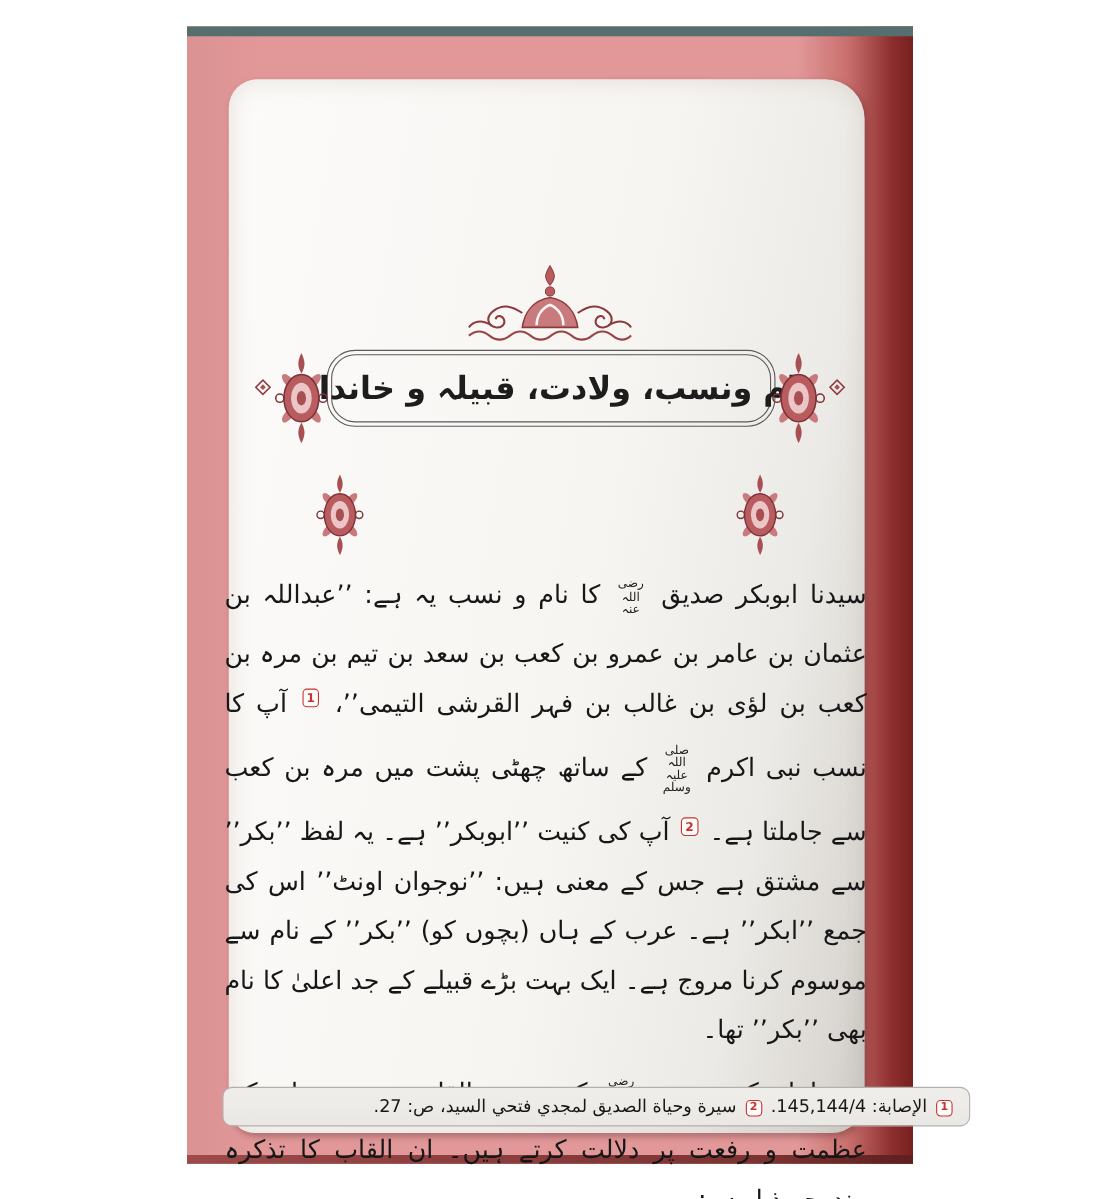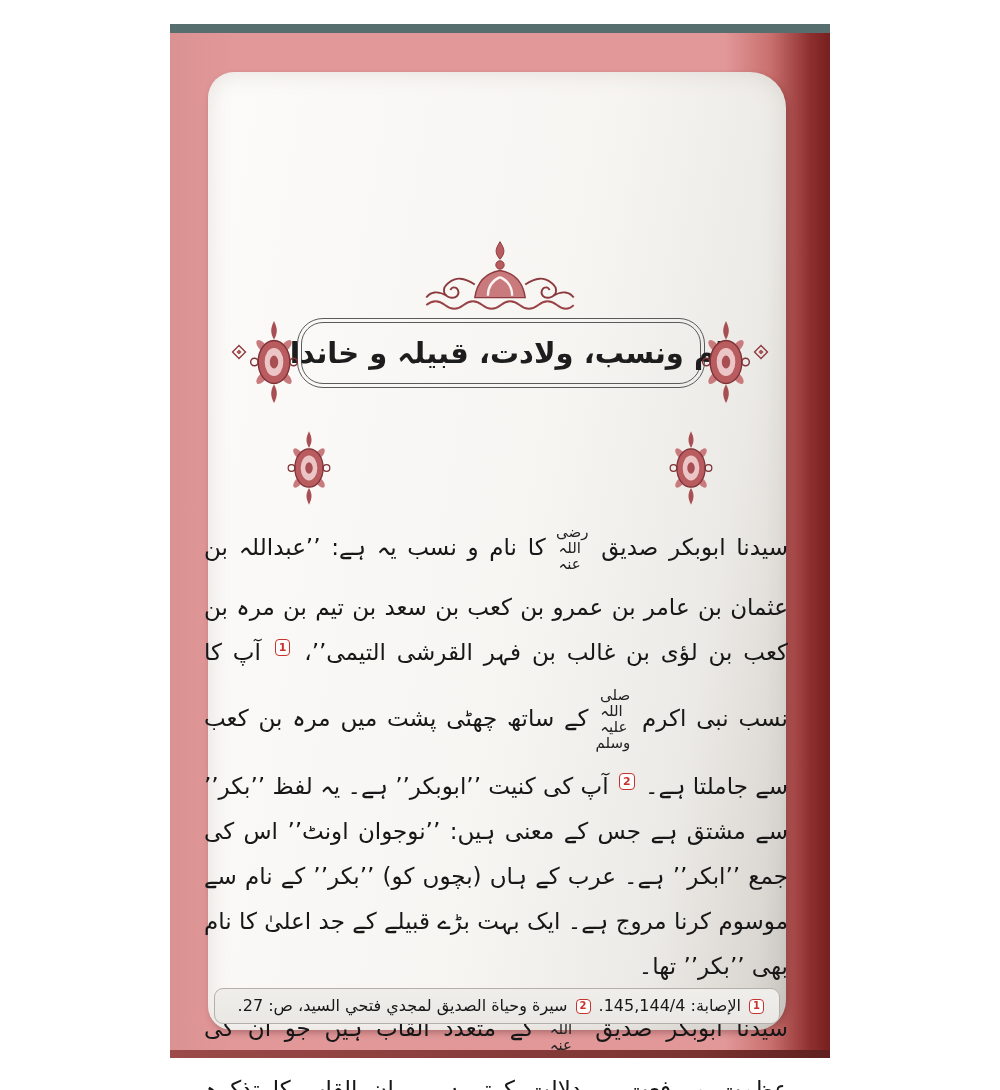--- a/index.html
+++ b/index.html
@@ -42,35 +42,35 @@
   .orn{position:absolute;width:56px;height:92px;}
   .orn-sm{width:50px;height:84px;}
   .dia{position:absolute;width:22px;height:22px;}
 
   
   .body-text{position:absolute;left:204px;top:512px;width:584px;direction:rtl;
     color:#171717;font-size:23px;line-height:45px;text-align:justify;}
   .para{margin:0;}
   .para + .para{margin-top:4px;}
   .seg-text{color:#171717;}
-  .seg-honorific{display:inline-block;width:30px;font-size:15px;line-height:1.05;
-    text-align:left;vertical-align:middle;margin:13px 2px;color:#222;}
+  .seg-honorific{display:inline-block;width:30px;font-size:11px;line-height:1.05;
+    text-align:center;vertical-align:middle;margin:13px 2px;color:#222;}
   .seg-footnote{display:inline-block;font-size:11px;line-height:1;padding:2px 3px;
     border:1.5px solid var(--accent-red);border-radius:4px;color:var(--accent-red);
     background:#fffdfc;vertical-align:9px;margin:0 3px;font-weight:bold;}
 
   
   .subheading{text-align:right;padding-left:0;padding-right:28px;font-size:30px;
     font-weight:bold;color:#141414;margin-top:8px;line-height:38px;}
 
   
-  .footnote-bar{position:absolute;left:202px;top:988px;width:566px;height:36px;
+  .footnote-bar{position:absolute;left:202px;top:988px;width:680px;height:36px;
     background:linear-gradient(180deg,#f0eeeb,var(--footnote-bar-bg));
     border:1px solid #b3b0aa;border-radius:9px;z-index:6;
-    display:flex;align-items:center;direction:rtl;padding:0 12px;box-sizing:border-box;margin-left:12px;}
+    display:flex;align-items:center;direction:rtl;padding:0 12px;box-sizing:border-box;}
   .footnote-text{font-size:16px;color:#1c1c1c;white-space:nowrap;line-height:34px;}
   .footnote-bar .seg-footnote{font-size:10px;vertical-align:2px;padding:1.5px 3px;}
 </style>
 </head>
 <body>
 
 <svg width="0" height="0" style="position:absolute" aria-hidden="true">
   <defs>
     <symbol id="rosette" viewBox="0 0 60 96">
       <path d="M30,4 C26,12 26,17 30,24 C34,17 34,12 30,4 Z" fill="#a84f53"></path>

